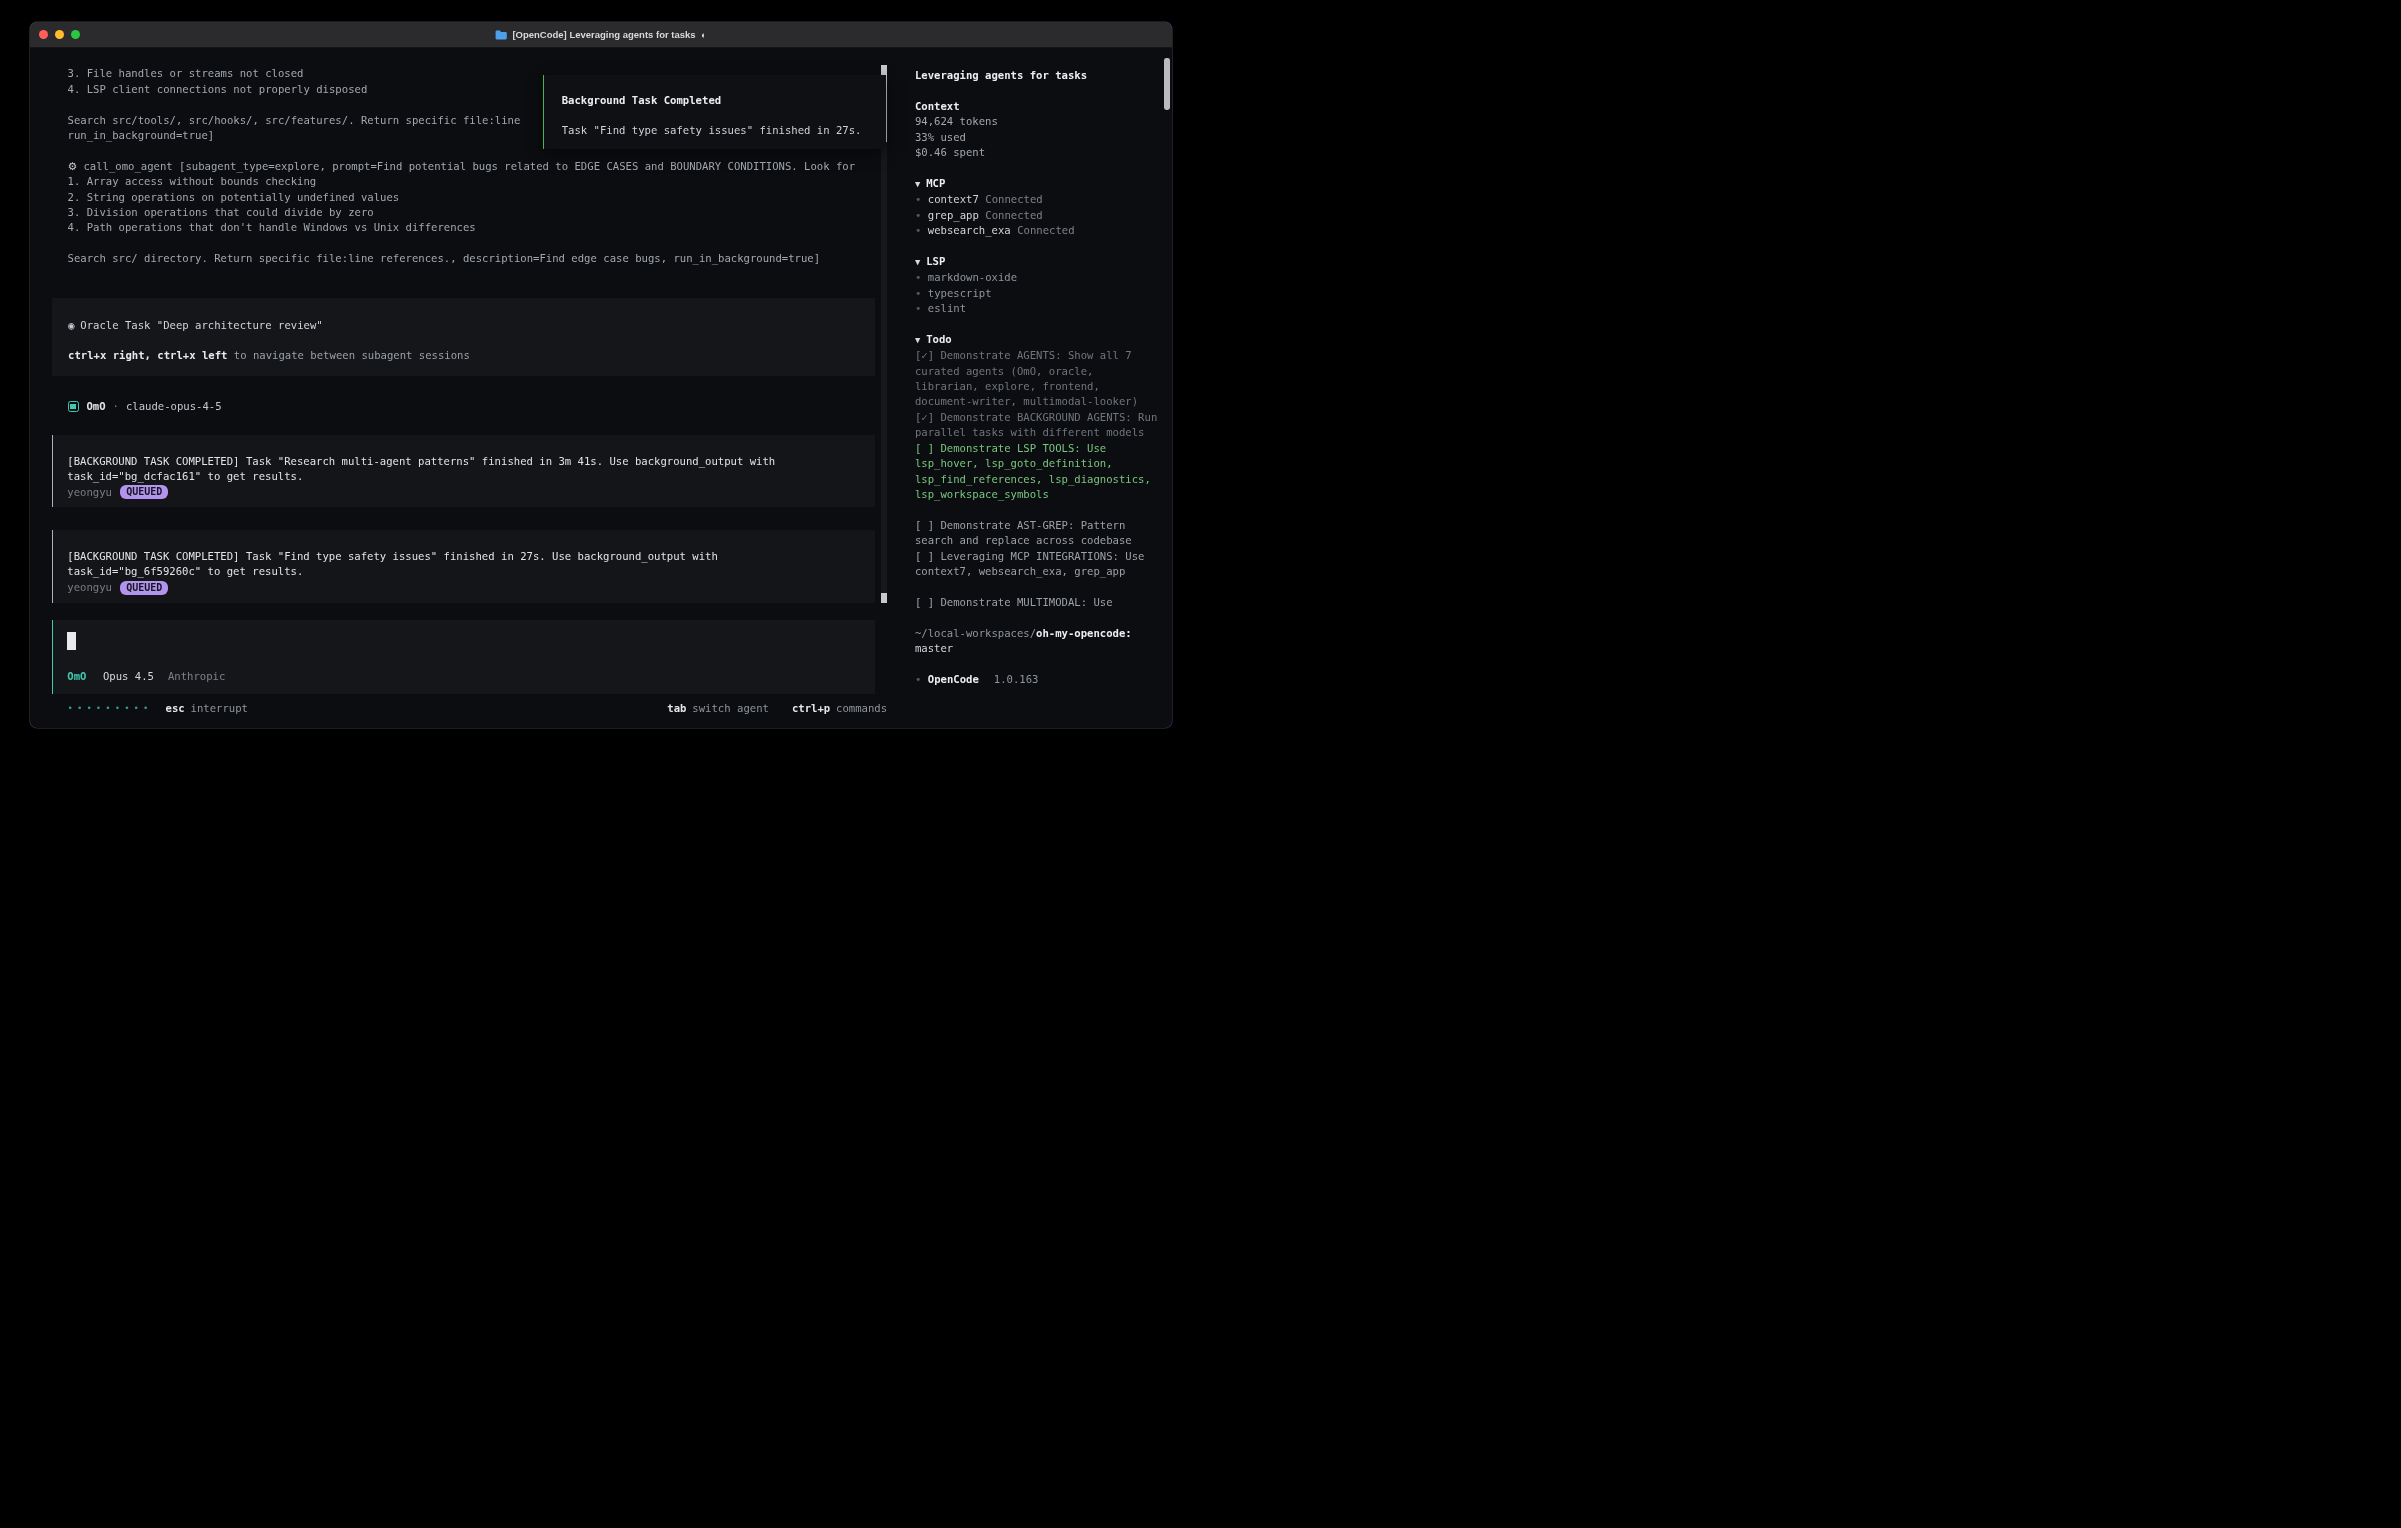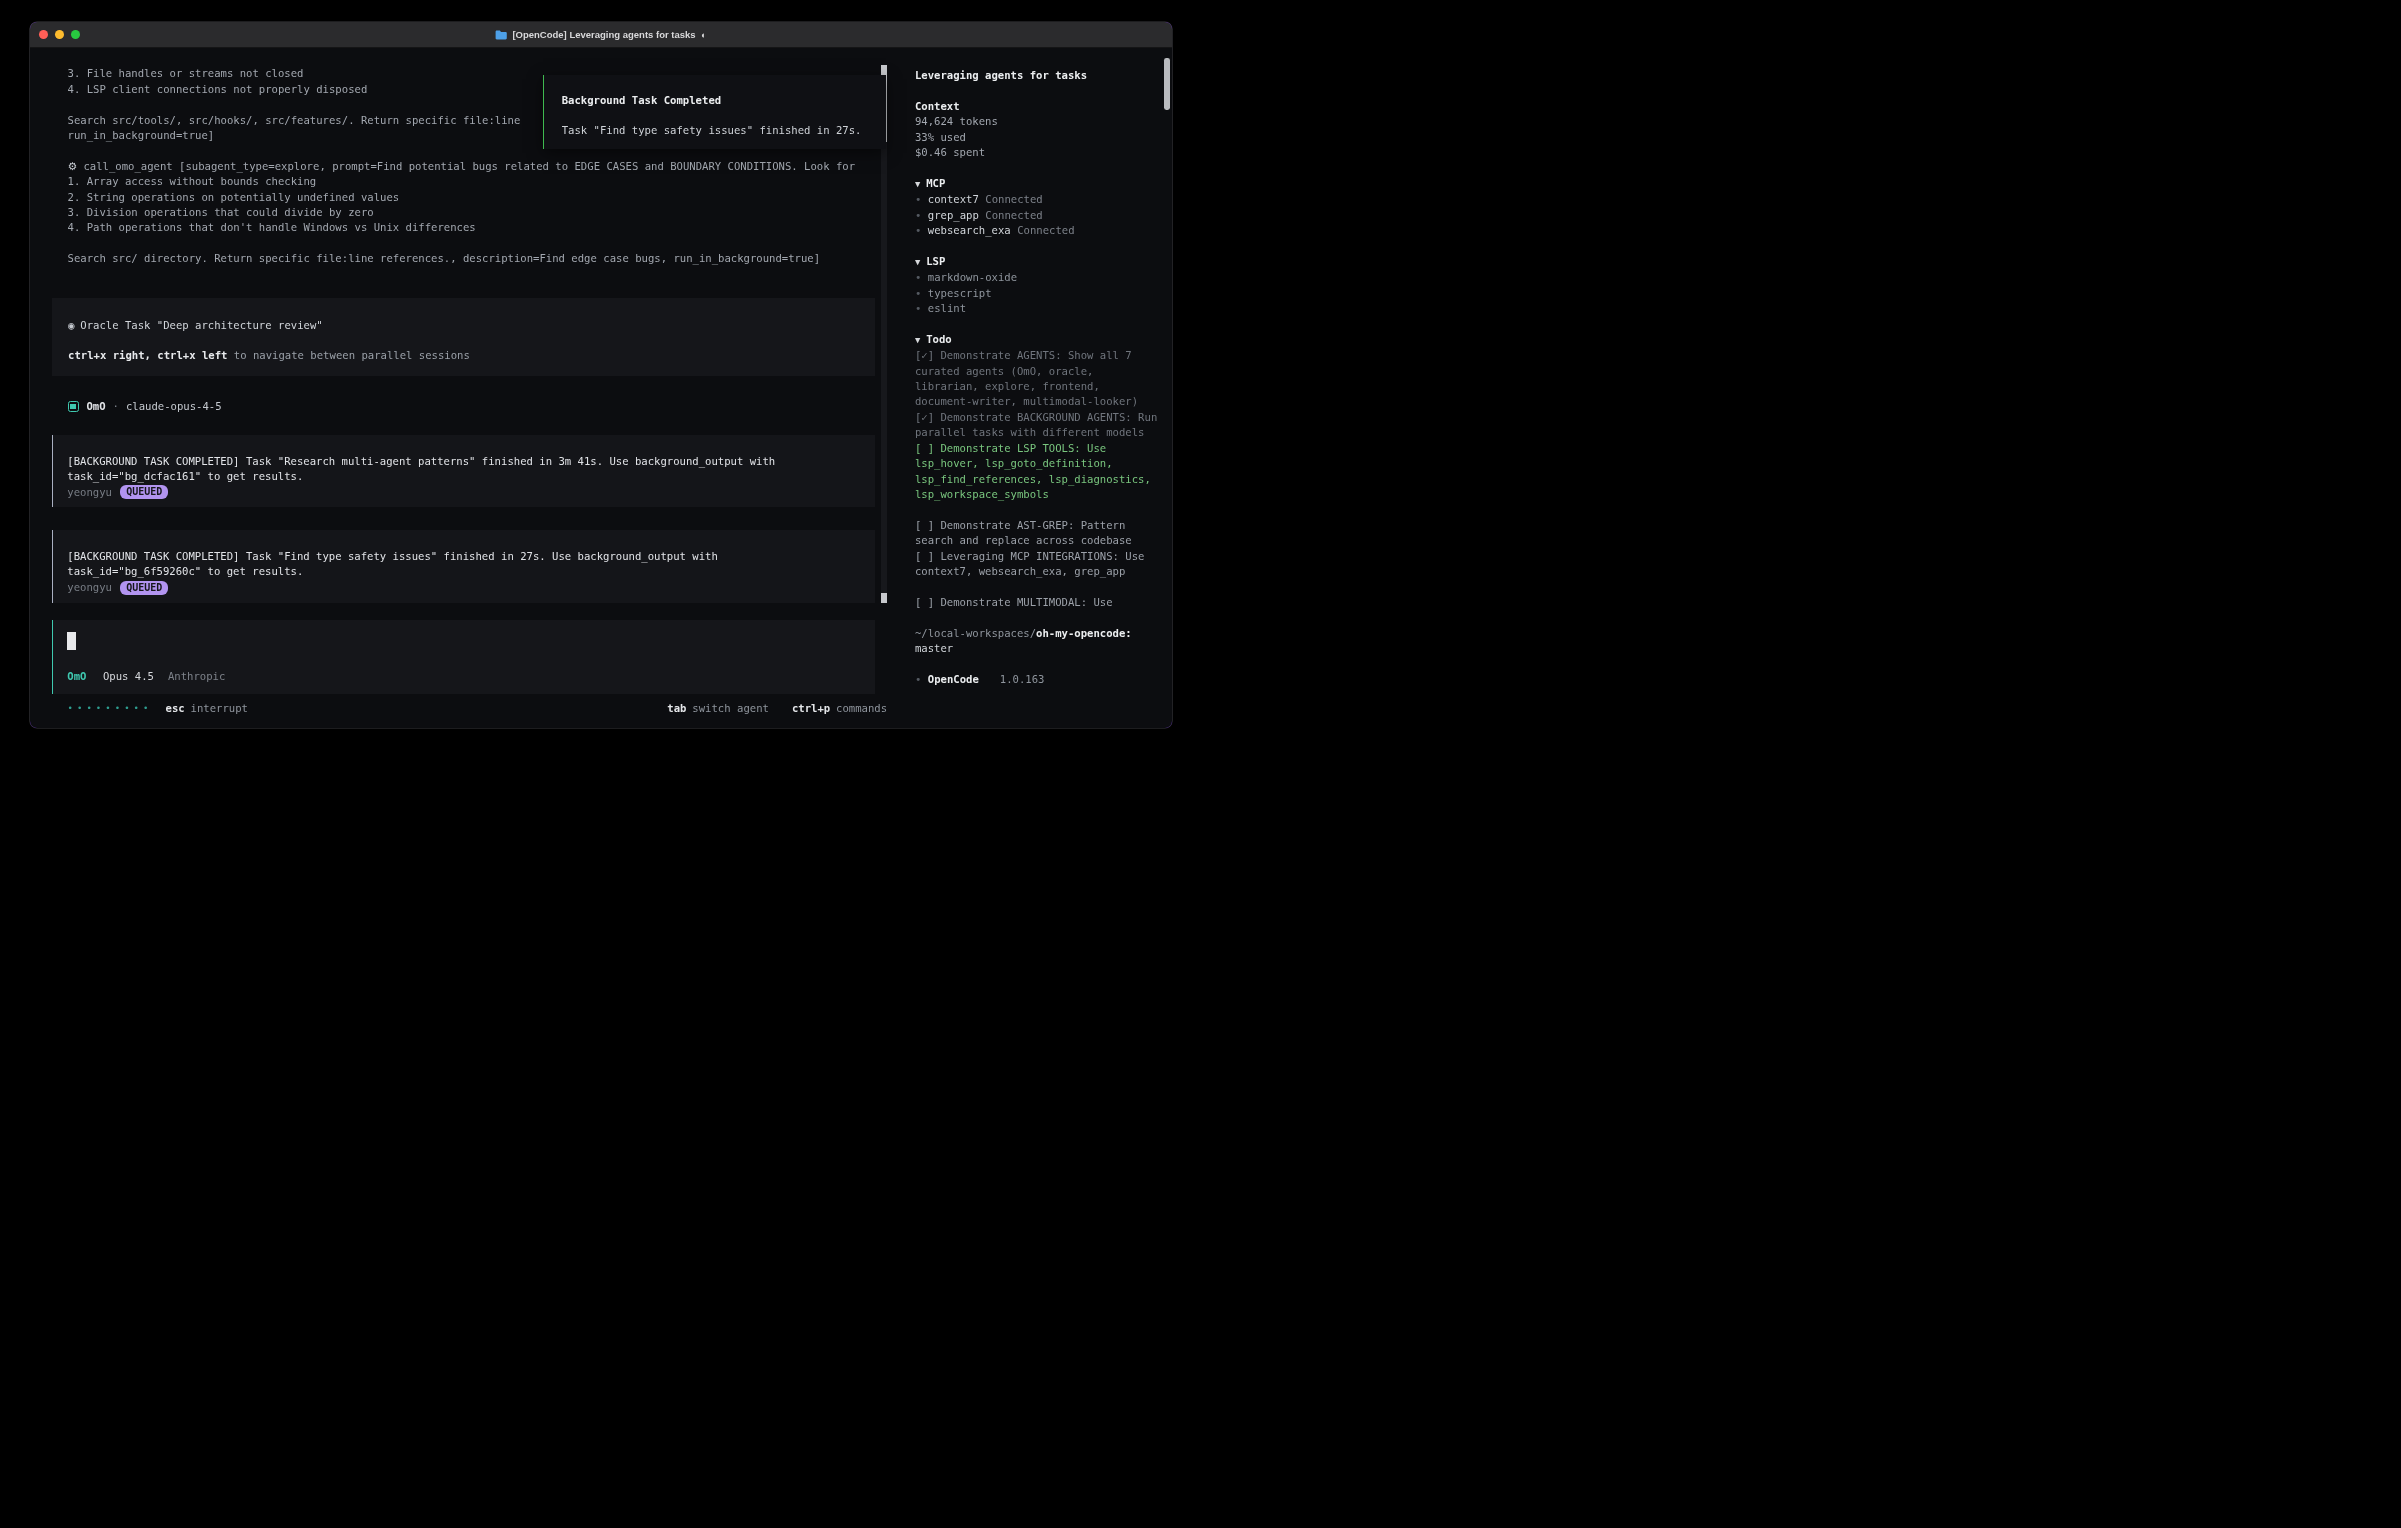--- a/index.html
+++ b/index.html
@@ -129,21 +129,21 @@
   .sb-lsp { color: #8f959d; }
   .todo { white-space: pre-wrap; overflow-wrap: break-word; }
   .todo-done { color: #70757d; }
   .todo-active { color: #7ac77f; }
   .todo-pending { color: #9ca1a9; }
   .ws { white-space: pre-wrap; }
   .ws-prefix { color: #8f959d; }
   .ws-name { color: #eceef0; font-weight: bold; }
   .ws-branch { color: #d2d6db; }
   .foot-name { color: #eceef0; font-weight: bold; }
-  .foot-ver { color: #8f959d; margin-left: 21px; }
+  .foot-ver { color: #8f959d; margin-left: 15px; }
 </style>
 </head>
 <body>
 
 <div class="window">
 
   <div class="titlebar">
     <div class="traffic">
       <span class="light red"></span>
       <span class="light yellow"></span>
@@ -179,21 +179,21 @@
 
         <div class="sp26"></div>
 
         <div class="line plain t-log">Search src/ directory. Return specific file:line references., description=Find edge case bugs, run_in_background=true]</div>
 
         <div class="sp52"></div>
 
         <div class="panel oracle">
           <div class="line oracle-title"><span class="oracle-icon">◉</span><span>Oracle Task "Deep architecture review"</span></div>
           <div class="sp26"></div>
-          <div class="line"><span class="hint-keys">ctrl+x right, ctrl+x left</span><span class="hint-rest"> to navigate between parallel sessions</span></div>
+          <div class="line"><span class="hint-keys">ctrl+x right, ctrl+x left</span><span class="hint-rest"> to navigate between subagent sessions</span></div>
         </div>
 
         <div class="agent-header">
           <span class="omo-icon"></span>
           <span class="agent-name">OmO</span>
           <span class="agent-sep">·</span>
           <span class="agent-model">claude-opus-4-5</span>
         </div>
 
         <div class="msg">

